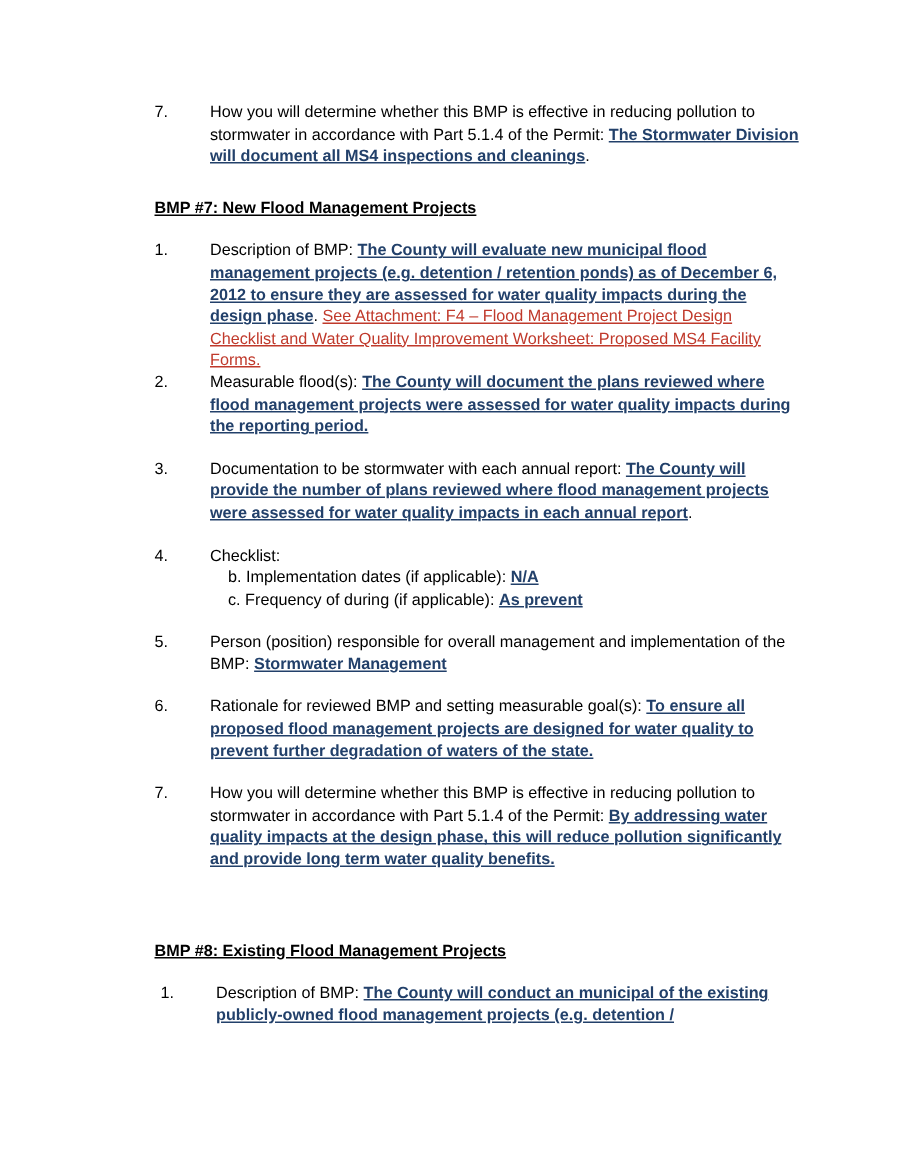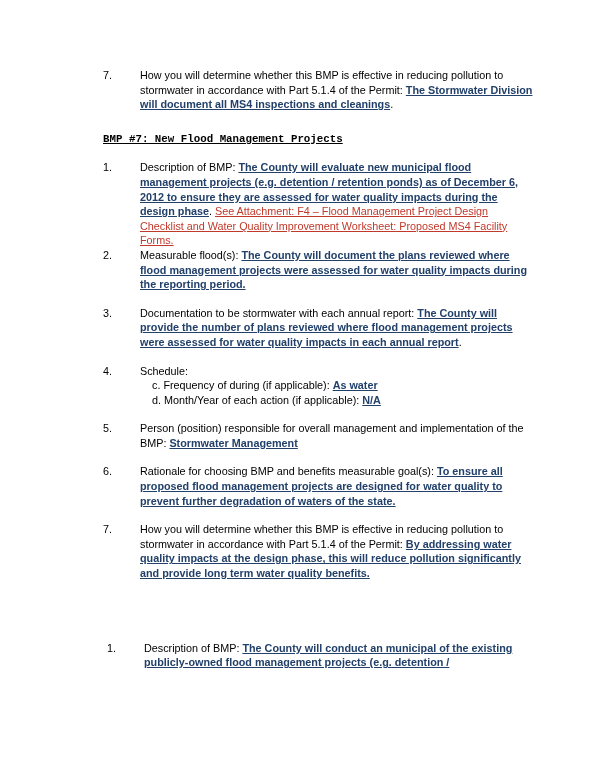--- a/index.html
+++ b/index.html
@@ -57,21 +57,20 @@
     font-weight: normal;
     text-decoration: underline;
     text-underline-offset: 1px;
   }
   .heading {
     font-weight: bold;
     text-decoration: underline;
     text-underline-offset: 1px;
     color: #000000;
     margin: 0;
-    font-family: Liberation Mono, monospace;
   }
   .gap-md { height: 14px; }
   .gap-lg { height: 20px; }
   .gap-xxl { height: 46px; }
 </style>
 </head>
 <body>
 
 <div class="page">
 
@@ -100,48 +99,49 @@
 
   <div class="blk item">
     <span class="num">3.</span>
     <span class="body"><span>Documentation to be stormwater with each annual report: </span><span class="resp">The County will provide the number of plans reviewed where flood management projects were assessed for water quality impacts in each annual report</span><span>.</span></span>
   </div>
 
   <div class="gap-md"></div>
 
   <div class="blk item">
     <span class="num">4.</span>
-    <span class="body">Schedule:</span>
+    <span class="body">Checklist:</span>
   </div>
-  <div class="blk subitem"><span>c. Frequency of during (if applicable): </span><span class="resp">As water</span></div>
-  <div class="blk subitem"><span>d. Month/Year of each action (if applicable): </span><span class="resp">N/A</span></div>
+  <div class="blk subitem"><span>b. Implementation dates (if applicable): </span><span class="resp">N/A</span></div>
+  <div class="blk subitem"><span>c. Frequency of during (if applicable): </span><span class="resp">As prevent</span></div>
 
   <div class="gap-md"></div>
 
   <div class="blk item">
     <span class="num">5.</span>
     <span class="body"><span>Person (position) responsible for overall management and implementation of the BMP: </span><span class="resp">Stormwater Management</span></span>
   </div>
 
   <div class="gap-md"></div>
 
   <div class="blk item">
     <span class="num">6.</span>
-    <span class="body"><span>Rationale for choosing BMP and benefits measurable goal(s): </span><span class="resp">To ensure all proposed flood management projects are designed for water quality to prevent further degradation of waters of the state.</span></span>
+    <span class="body"><span>Rationale for reviewed BMP and setting measurable goal(s): </span><span class="resp">To ensure all proposed flood management projects are designed for water quality to prevent further degradation of waters of the state.</span></span>
   </div>
 
   <div class="gap-md"></div>
 
   <div class="blk item">
     <span class="num">7.</span>
     <span class="body"><span>How you will determine whether this BMP is effective in reducing pollution to stormwater in accordance with Part 5.1.4 of the Permit: </span><span class="resp">By addressing water quality impacts at the design phase, this will reduce pollution significantly and provide long term water quality benefits.</span></span>
   </div>
 
   <div class="gap-xxl"></div>
 
+  <div class="blk heading">BMP #8: Existing Flood Management Projects</div>
 
   <div class="gap-md"></div>
 
   <div class="blk item" style="padding-left:41px;">
     <span class="num" style="left:4px;">1.</span>
     <span class="body"><span>Description of BMP: </span><span class="resp">The County will conduct an municipal of the existing publicly-owned flood management projects (e.g. detention /</span></span>
   </div>
 
 </div>
 

